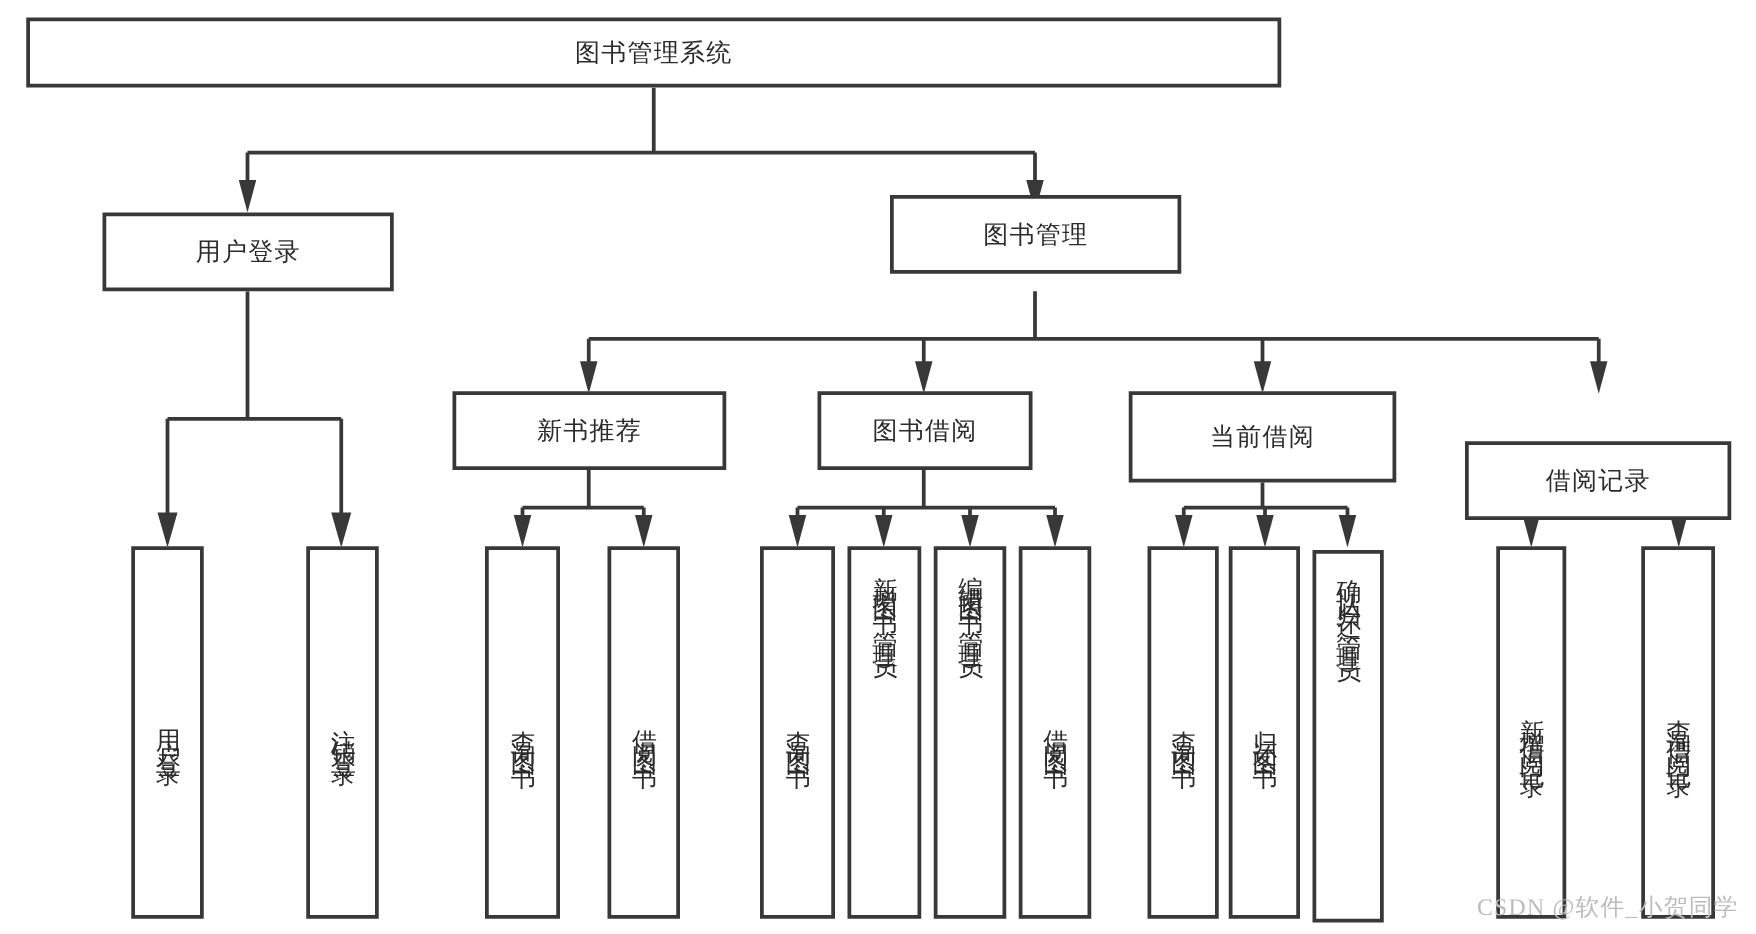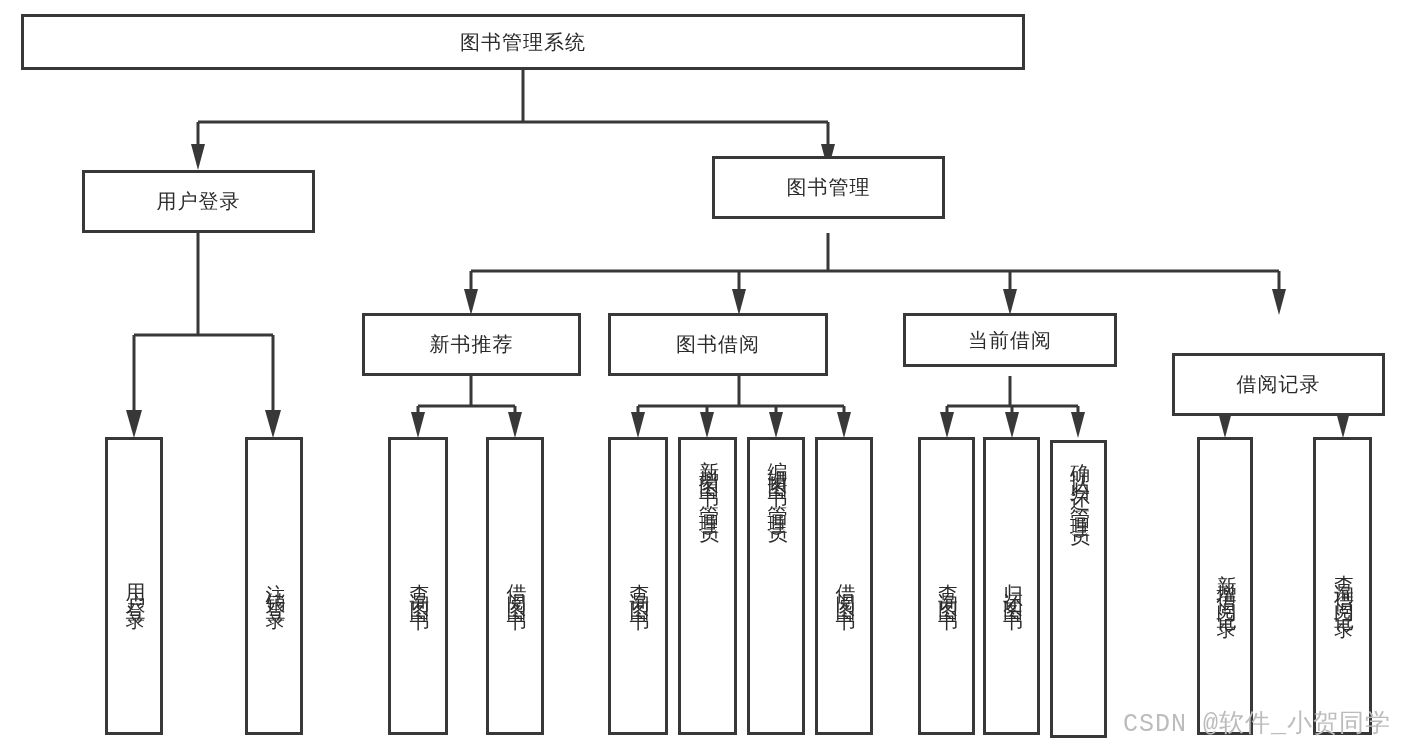--- a/index.html
+++ b/index.html
@@ -11,21 +11,21 @@
   html, body {
     margin: 0;
     padding: 0;
     background: var(--background);
   }
   .canvas {
     position: relative;
     width: 1405px;
     height: 747px;
     background: var(--background);
-    font-family: Liberation Mono, monospace;
+    font-family: Liberation Serif, serif;
     color: var(--text);
     overflow: hidden;
   }
   .connectors {
     position: absolute;
     left: 0;
     top: 0;
   }
   .connectors path {
     stroke: var(--line);
@@ -59,21 +59,21 @@
     writing-mode: vertical-rl;
     text-orientation: mixed;
     font-size: 20px;
     letter-spacing: 9px;
     line-height: 1;
   }
   .watermark {
     position: absolute;
     right: 14px;
     bottom: 8px;
-    font-size: 25px;
+    font-size: 19px;
     letter-spacing: 1px;
     color: var(--watermark);
     white-space: nowrap;
   }
 </style>
 </head>
 <body>
 
 <div class="canvas">
 
@@ -114,24 +114,24 @@
   <div class="box" style="left:82px; top:170px; width:233px; height:63px;">
     <span>用户登录</span>
   </div>
   <div class="box" style="left:712px; top:156px; width:233px; height:63px;">
     <span>图书管理</span>
   </div>
 
   <div class="box" style="left:362px; top:313px; width:219px; height:63px;">
     <span>新书推荐</span>
   </div>
-  <div class="box" style="left:608px; top:313px; width:220px; height:63px;">
+  <div class="box" style="left:654px; top:313px; width:172px; height:63px;">
     <span>图书借阅</span>
   </div>
-  <div class="box" style="left:903px; top:313px; width:214px; height:54px;">
+  <div class="box" style="left:903px; top:313px; width:214px; height:73px;">
     <span>当前借阅</span>
   </div>
   <div class="box" style="left:1172px; top:313px; width:213px; height:63px;margin-top:40px;">
     <span>借阅记录</span>
   </div>
 
   <div class="box leaf" style="left:105px; top:437px; width:58px; height:298px;">
     <span class="vtext">用户登录</span>
   </div>
   <div class="box leaf" style="left:245px; top:437px; width:58px; height:298px;">

